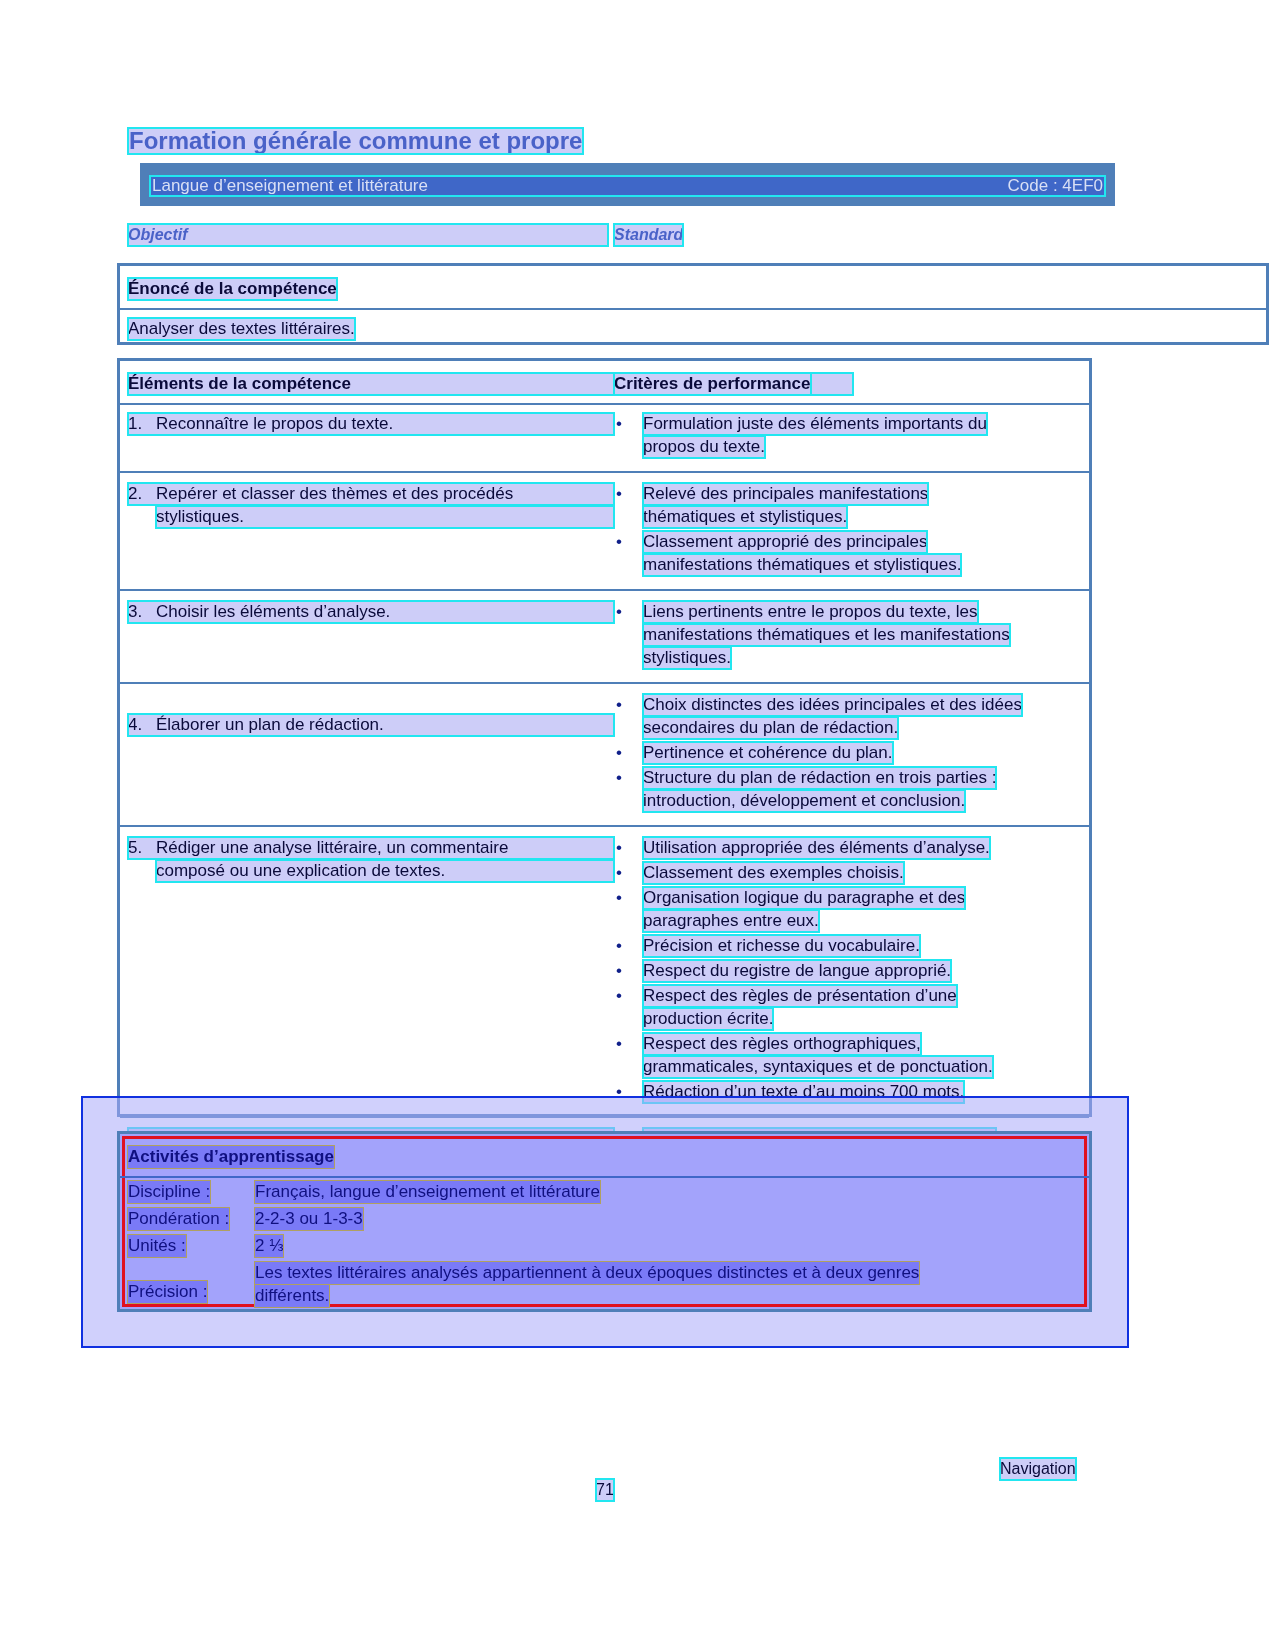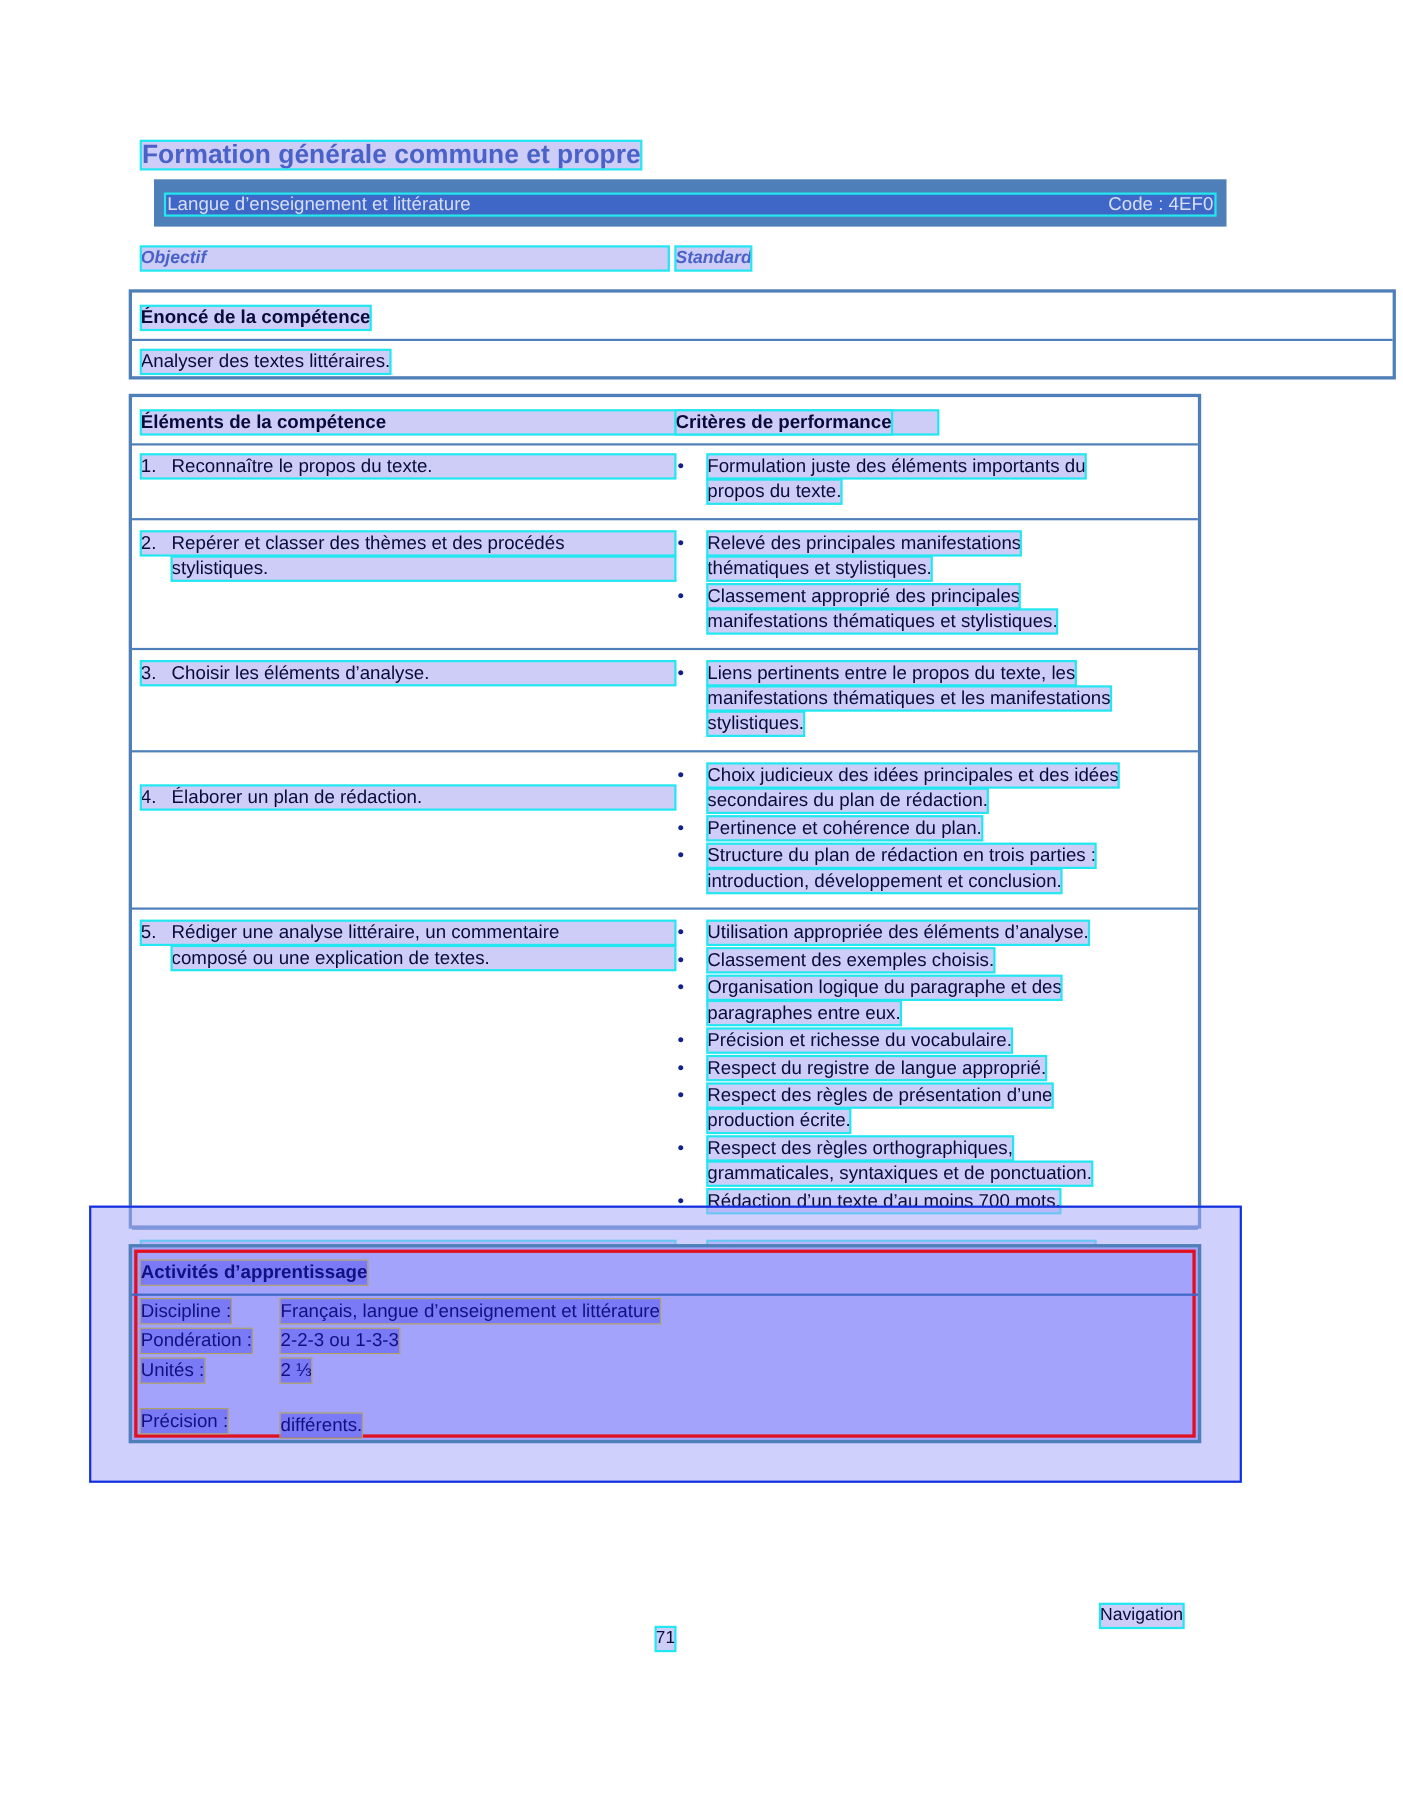--- a/index.html
+++ b/index.html
@@ -72,21 +72,21 @@
         <div class="t hl" style="left: 8px; top: 240px; width: 486px;"><span style="display: inline-block; width: 28px;">3.</span><span>Choisir les éléments d’analyse.</span></div>
         <div class="bullet" style="left: 496px; top: 240px;">•</div>
         <div class="t hl" style="left: 523px; top: 240px;">Liens pertinents entre le propos du texte, les</div>
         <div class="t hl" style="left: 523px; top: 263px;">manifestations thématiques et les manifestations</div>
         <div class="t hl" style="left: 523px; top: 286px;">stylistiques.</div>
       </div>
       <div class="hr" style="top: 321px;"></div>
       <div>
         <div class="t hl" style="left: 8px; top: 333px; width: 486px; margin-top: 20px;"><span style="display: inline-block; width: 28px;">4.</span><span>Élaborer un plan de rédaction.</span></div>
         <div class="bullet" style="left: 496px; top: 333px;">•</div>
-        <div class="t hl" style="left: 523px; top: 333px;">Choix judicieux des idées principales et des idées</div>
+        <div class="t hl" style="left: 523px; top: 333px;">Choix distinctes des idées principales et des idées</div>
         <div class="t hl" style="left: 523px; top: 356px;">secondaires du plan de rédaction.</div>
         <div class="bullet" style="left: 496px; top: 381px;">•</div>
         <div class="t hl" style="left: 523px; top: 381px;">Pertinence et cohérence du plan.</div>
         <div class="bullet" style="left: 496px; top: 406px;">•</div>
         <div class="t hl" style="left: 523px; top: 406px;">Structure du plan de rédaction en trois parties :</div>
         <div class="t hl" style="left: 523px; top: 429px;">introduction, développement et conclusion.</div>
       </div>
       <div class="hr" style="top: 464px;"></div>
       <div>
         <div class="t hl" style="left: 8px; top: 476px; width: 486px;"><span style="display: inline-block; width: 28px;">5.</span><span>Rédiger une analyse littéraire, un commentaire</span></div>
@@ -128,17 +128,18 @@
   <div id="act-red"></div>
   <div class="t b aw" style="left:8px;top:12px;color:#101080;">Activités d’apprentissage</div>
   <div class="hr" style="top:42px;background:#3f67c8;"></div>
   <div class="t aw" style="left:8px;top:47px;color:#101080;">Discipline :</div>
   <div class="t aw" style="left:135px;top:47px;color:#101080;">Français, langue d’enseignement et littérature</div>
   <div class="t aw" style="left:8px;top:74px;color:#101080;">Pondération :</div>
   <div class="t aw" style="left:135px;top:74px;color:#101080;">2-2-3 ou 1-3-3</div>
   <div class="t aw" style="left:8px;top:101px;color:#101080;">Unités :</div>
   <div class="t aw" style="left:135px;top:101px;color:#101080;">2 ⅓</div>
   <div class="t aw" style="left:8px;top:128px;color:#101080;margin-top:19px;">Précision :</div>
+  <div class="t aw" style="left:135px;top:128px;color:#101080;">Les textes littéraires analysés appartiennent à deux époques distinctes et à deux genres</div>
   <div class="t aw" style="left:135px;top:151px;color:#101080;">différents.</div>
 </div>
 
 <div class="t hl abs" style="left:1000px;top:1458px;font-size:16px;">Navigation</div>
 <div class="t hl abs" style="left:596px;top:1479px;font-size:16px;">71</div>
 
 </body></html>

